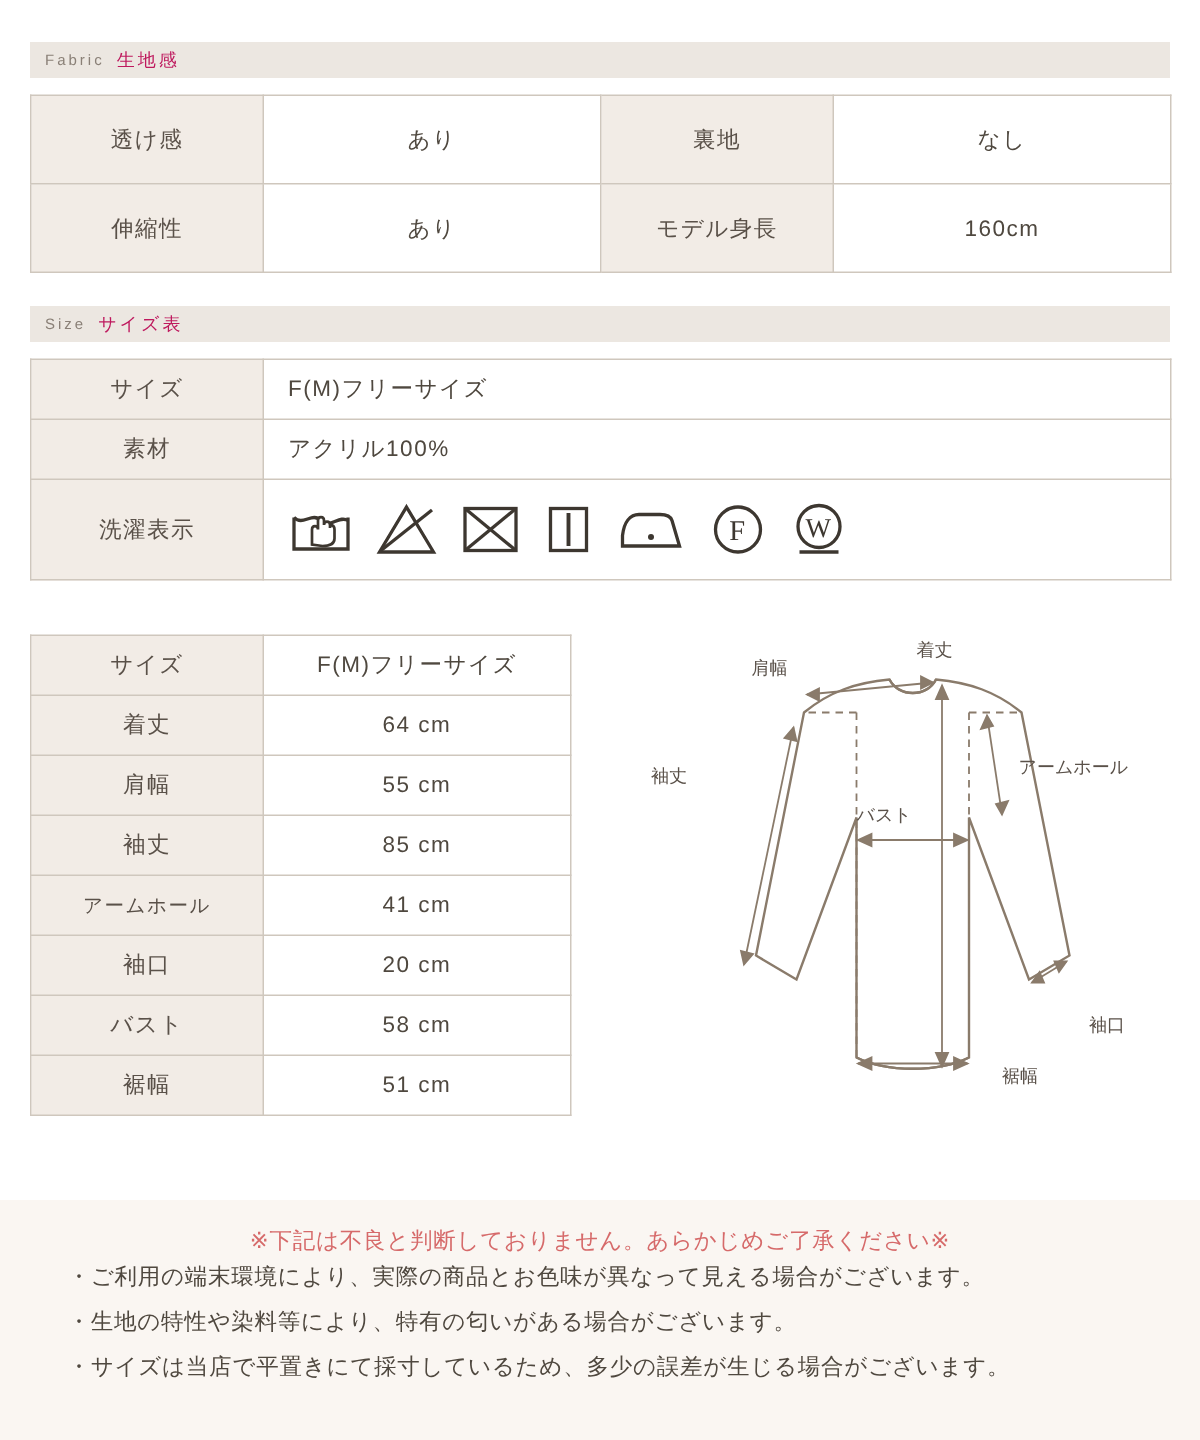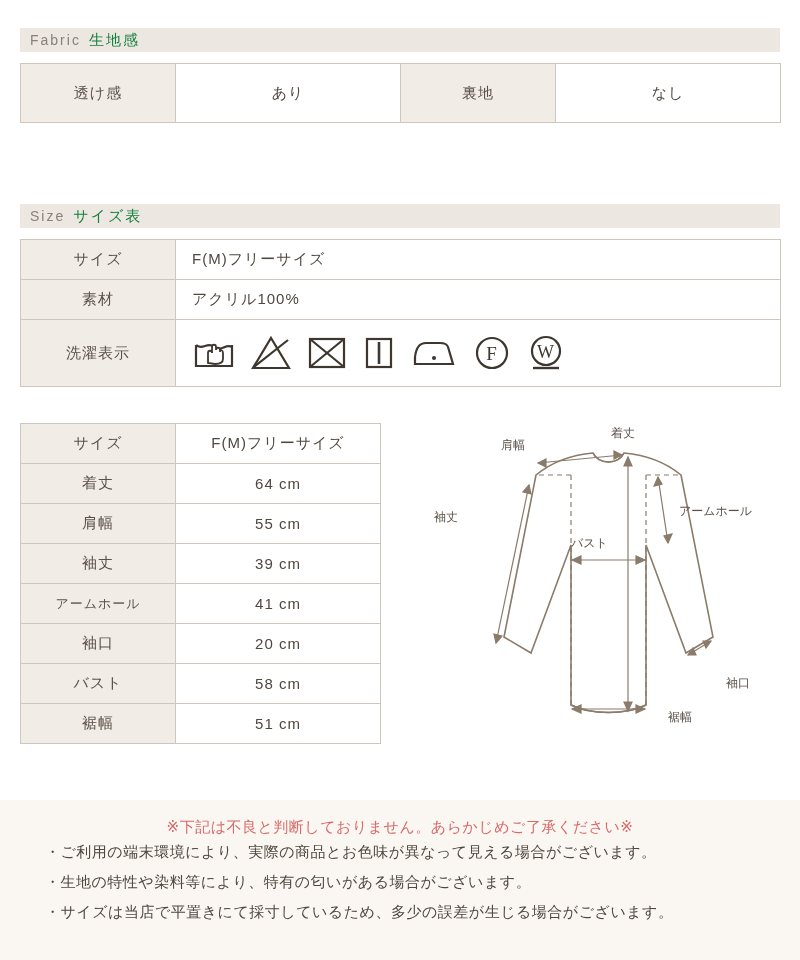--- a/index.html
+++ b/index.html
@@ -30,29 +30,29 @@
     background: #ece7e1;
     display: flex;
     align-items: center;
     padding-left: 10px;
     box-sizing: border-box;
     font-size: 14px;
     letter-spacing: 1px;
     color: #8a8077;
   }
   .section-bar .en {
-    font-size: 14px;
+    font-size: 10px;
     letter-spacing: 2px;
     margin-right: 8px;
     color: #8a8077;
   }
   .section-bar .jp {
-    font-size: 15px;
+    font-size: 12px;
     letter-spacing: 2px;
-    color: #15803d;
+    color: #be185d;
   }
 
   
   table {
     border-collapse: collapse;
     position: absolute;
     table-layout: fixed;
   }
   table td {
     border: 1px solid #cfc7bd;
@@ -148,20 +148,26 @@
       <col style="width:155px">
       <col style="width:225px">
     </colgroup>
     <tbody>
       <tr>
         <td class="label">透け感</td>
         <td class="value">あり</td>
         <td class="label">裏地</td>
         <td class="value">なし</td>
       </tr>
+      <tr>
+        <td class="label">伸縮性</td>
+        <td class="value">あり</td>
+        <td class="label">モデル身長</td>
+        <td class="value">160cm</td>
+      </tr>
     </tbody>
   </table>
 
   <div class="section-bar" style="left:20px; top:204px; width:760px;">
     <span class="en">Size</span>
     <span class="jp">サイズ表</span>
   </div>
 
   <table id="size-table">
     <colgroup>
@@ -253,21 +259,21 @@
       <tr>
         <td class="label">着丈</td>
         <td class="value">64 cm</td>
       </tr>
       <tr>
         <td class="label">肩幅</td>
         <td class="value">55 cm</td>
       </tr>
       <tr>
         <td class="label">袖丈</td>
-        <td class="value">39 cm</td>
+        <td class="value">85 cm</td>
       </tr>
       <tr>
         <td class="label" style="font-size:13px">アームホール</td>
         <td class="value">41 cm</td>
       </tr>
       <tr>
         <td class="label">袖口</td>
         <td class="value">20 cm</td>
       </tr>
       <tr>

